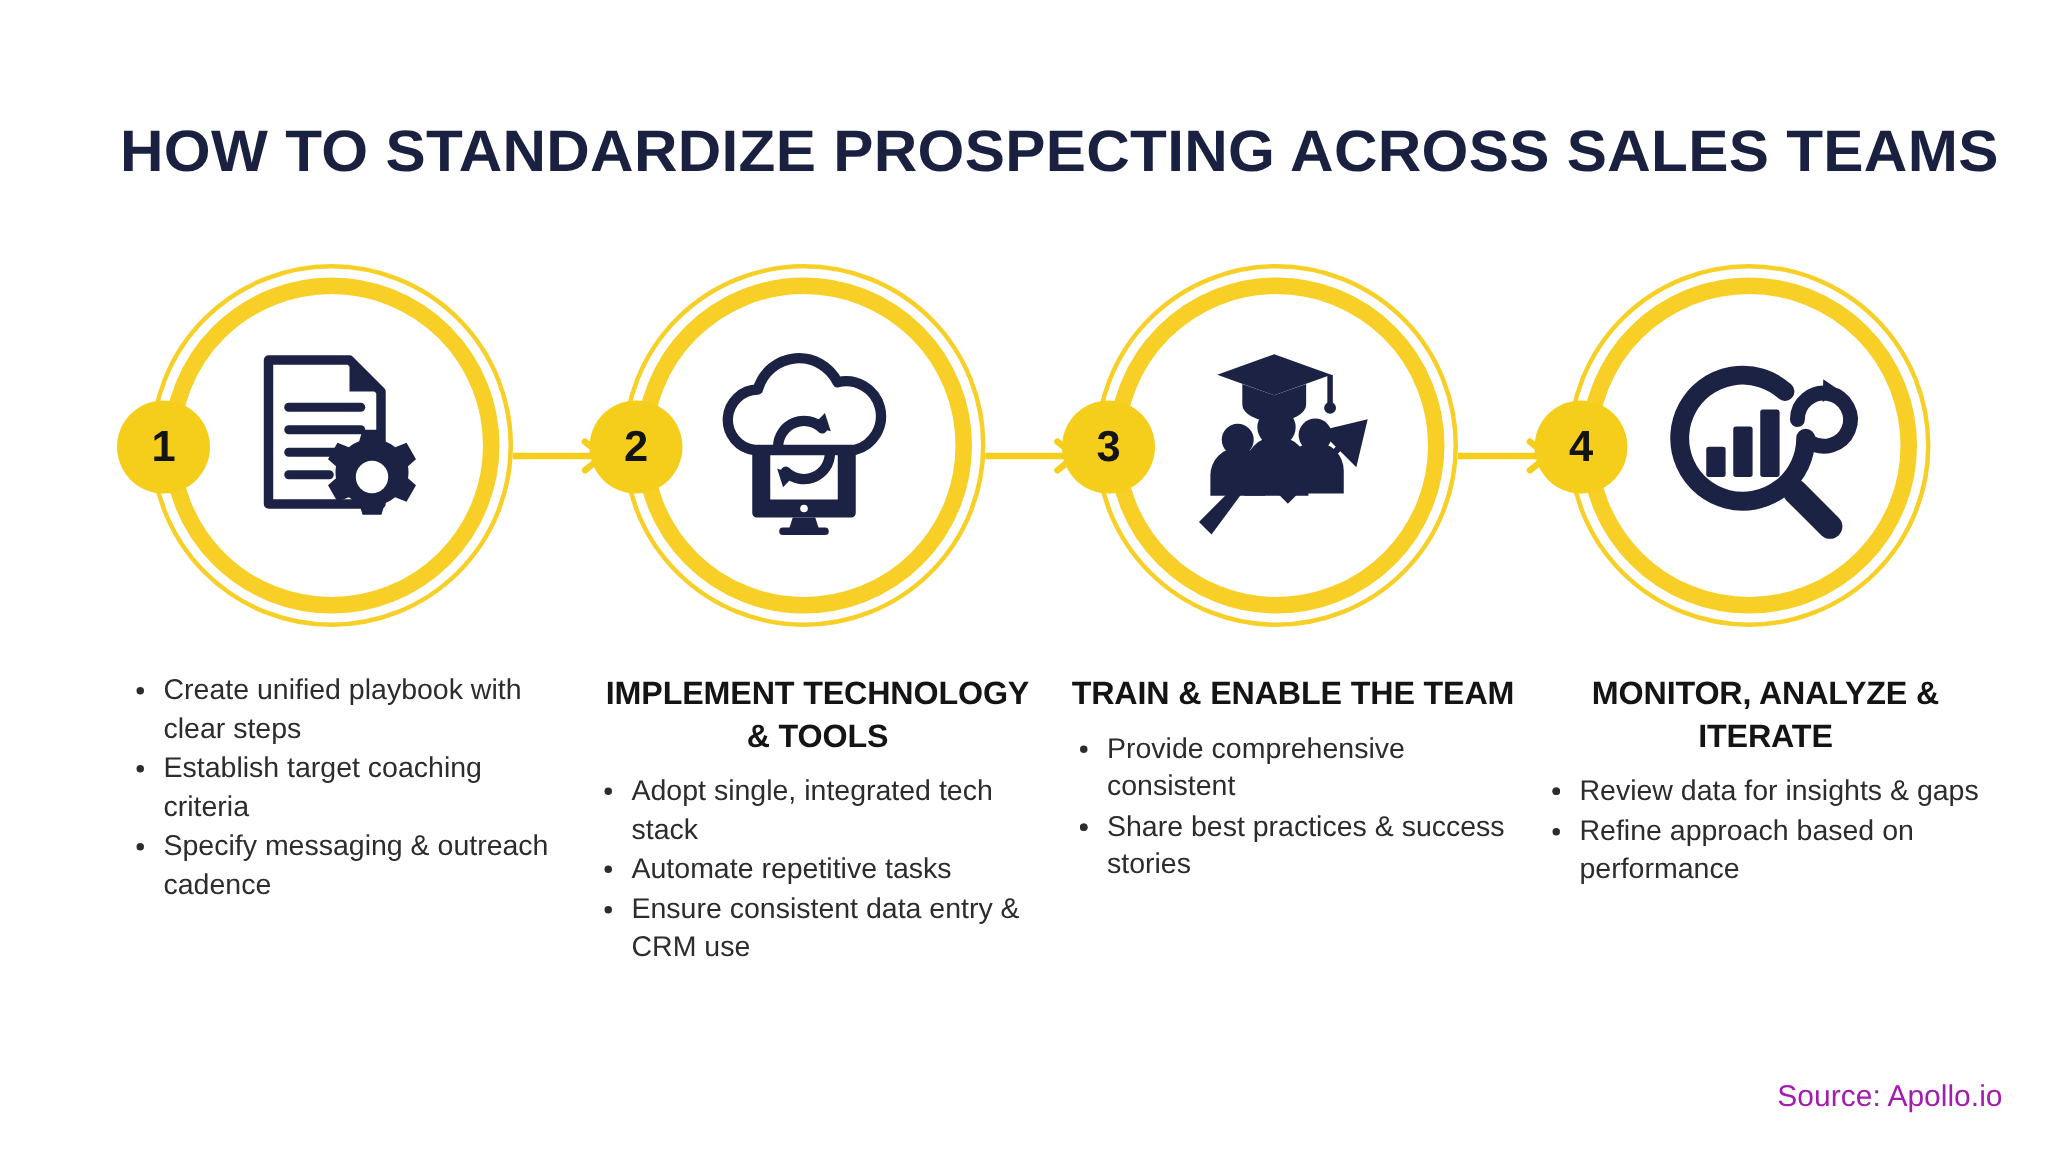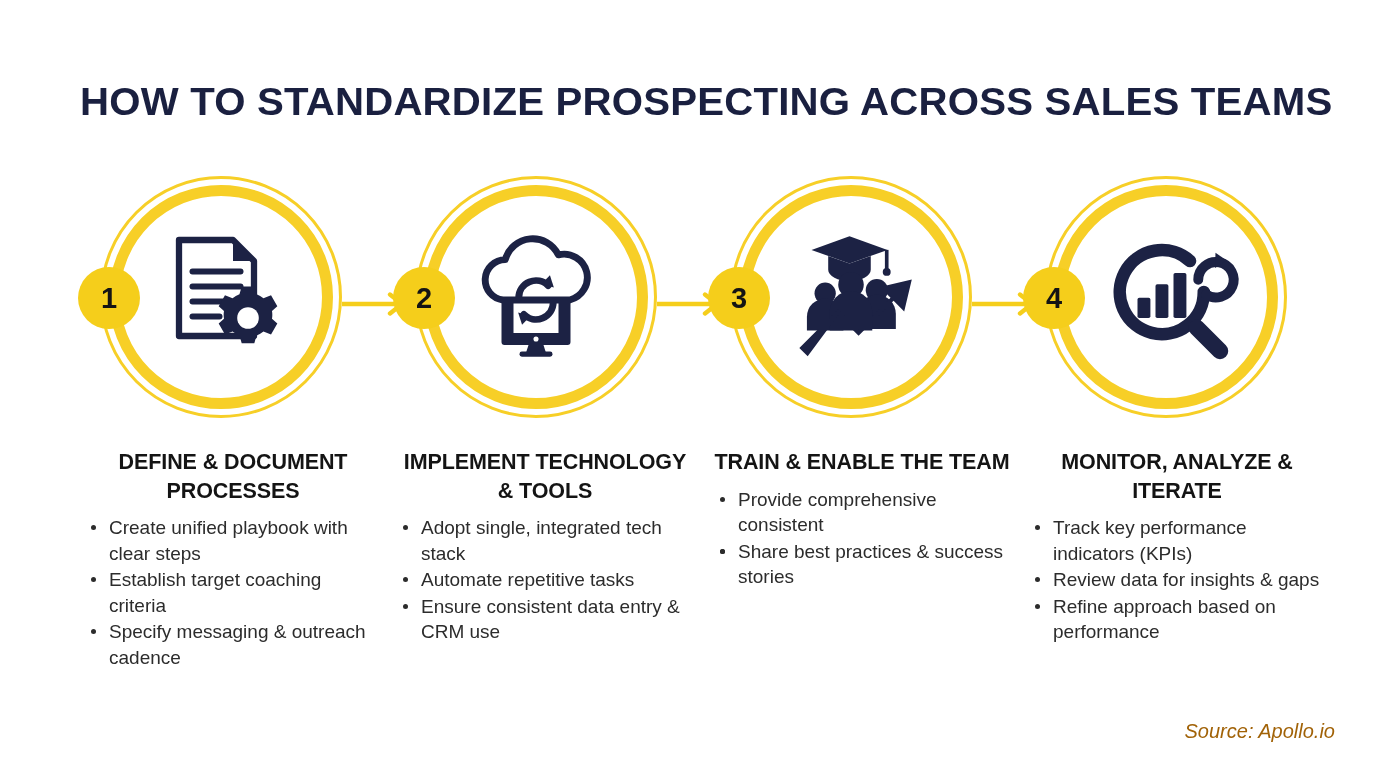--- a/index.html
+++ b/index.html
@@ -176,23 +176,22 @@
     border-radius: 50%;
     background: #2c2c2c;
   }
 
   
   #source {
     position: absolute;
     right: 78px;
     top: 720px;
     font-size: 20px;
-    color: #a16207;
+    color: #a21caf;
     text-align: right;
-    font-style: italic;
   }
 </style>
 </head>
 <body>
 
 <div id="page">
 
   <div id="title">HOW TO STANDARDIZE PROSPECTING ACROSS SALES TEAMS</div>
 
   <div id="steps">
@@ -310,21 +309,20 @@
         <line x1="0" y1="12" x2="58" y2="12" stroke="#F5CE1B" stroke-width="4.4" stroke-linecap="round"></line>
         <polyline points="48,2.5 60,12 48,21.5" fill="none" stroke="#F5CE1B" stroke-width="4.4" stroke-linecap="round" stroke-linejoin="round"></polyline>
       </svg>
     </div>
 
   </div>
 
   <div id="columns">
 
     <div class="col k0">
-      <div class="col-heading">DEFINE &amp; DOCUMENT PROCESSES</div>
       <ul class="bullets">
         <li><span class="dot"></span><span>Create unified playbook with clear steps</span></li>
         <li><span class="dot"></span><span>Establish target coaching criteria</span></li>
         <li><span class="dot"></span><span>Specify messaging &amp; outreach cadence</span></li>
       </ul>
     </div>
 
     <div class="col k1">
       <div class="col-heading">IMPLEMENT TECHNOLOGY &amp; TOOLS</div>
       <ul class="bullets">
@@ -339,21 +337,21 @@
       <ul class="bullets">
         <li><span class="dot"></span><span>Provide comprehensive consistent</span></li>
         <li><span class="dot"></span></li>
         <li><span class="dot"></span><span>Share best practices &amp; success stories</span></li>
       </ul>
     </div>
 
     <div class="col k3">
       <div class="col-heading">MONITOR, ANALYZE &amp; ITERATE</div>
       <ul class="bullets">
-        <li><span class="dot"></span><span>Track key performance indicators (KPIs)</span></li>
+        <li><span class="dot"></span></li>
         <li><span class="dot"></span><span>Review data for insights &amp; gaps</span></li>
         <li><span class="dot"></span><span>Refine approach based on performance</span></li>
       </ul>
     </div>
 
   </div>
 
   <div id="source">Source: Apollo.io</div>
 
 </div>

